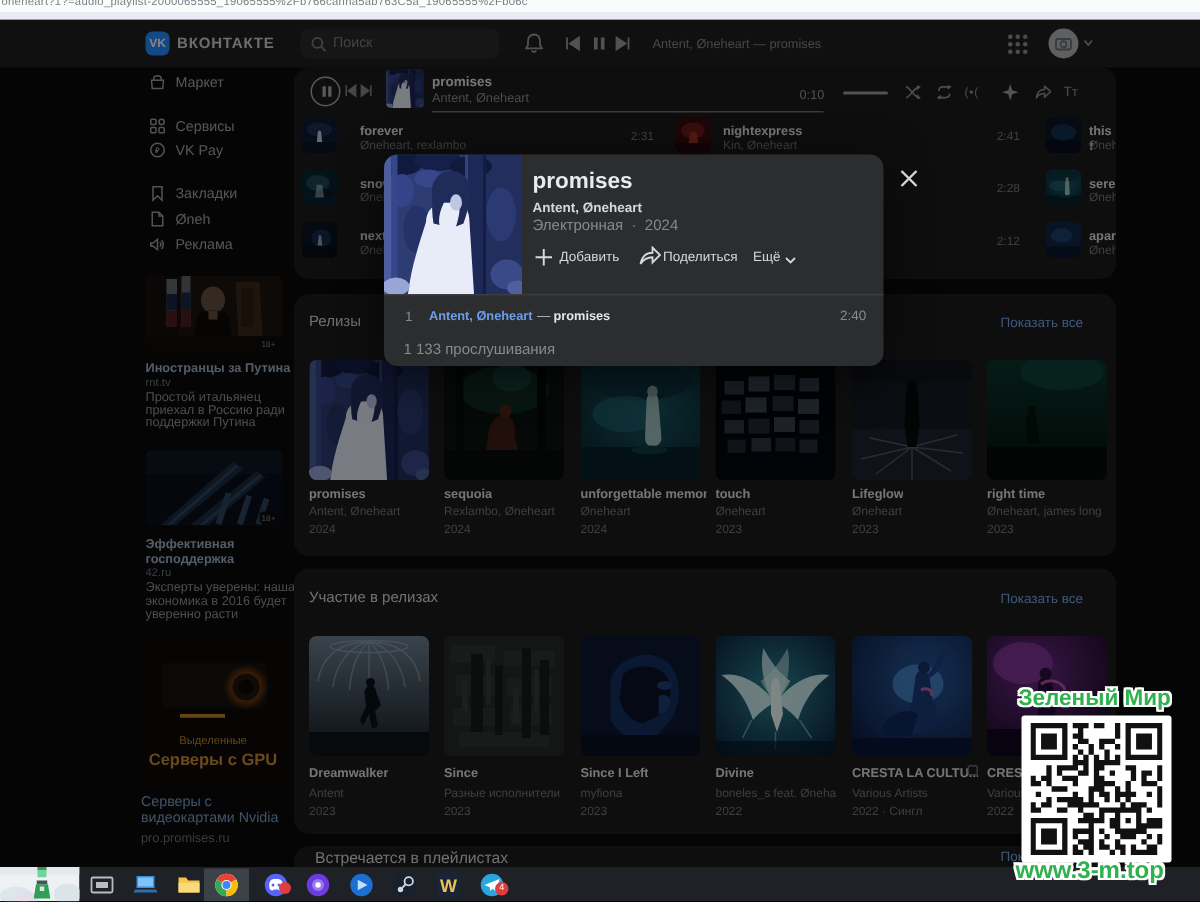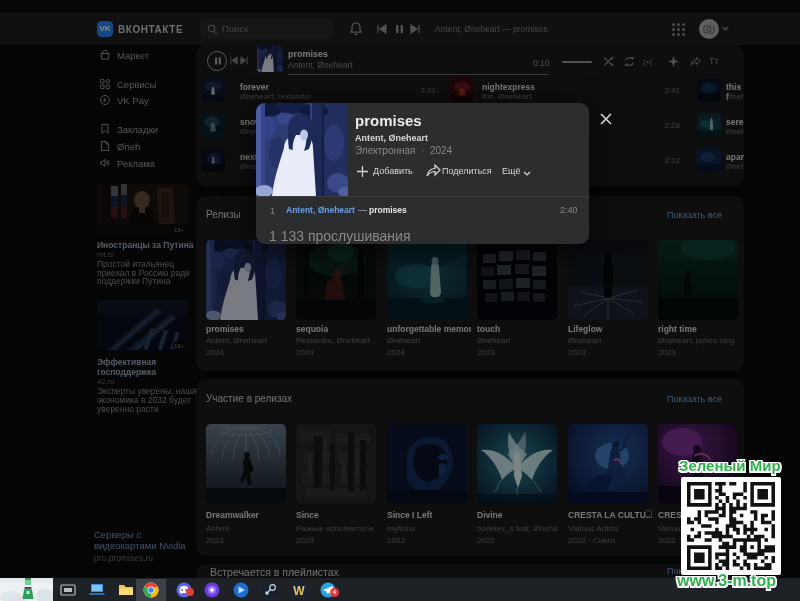--- a/index.html
+++ b/index.html
@@ -389,22 +389,34 @@
           </g>
           <rect x="76" y="41" width="12" height="8" rx="2" fill="#0e0e0d" opacity=".9"></rect>
           <text x="82" y="47.5" font-size="5.5" fill="#b0b2b4" text-anchor="middle">18+</text>
           <rect width="91" height="51" fill="#000" opacity=".25"></rect>
         </svg>
 </div>
 <div class="adt" style="top:344px;">Эффективная</div>
 <div class="adt" style="top:354px;">господдержка</div>
 <div class="add" style="top:364px;">42.ru</div>
 <div class="adb" style="top:373px;">Эксперты уверены: наша</div>
-<div class="adb" style="top:382px;">экономика в 2032 будет</div>
+<div class="adb" style="top:382px;">экономика в 2016 будет</div>
 <div class="adb" style="top:391px;">уверенно расти</div>
+<div class="abs" style="left:94px;top:411px;width:96px;height:99px;border-radius:4px;overflow:hidden;">
+<svg width="96" height="99" viewBox="0 0 96 99">
+          <rect width="96" height="99" fill="#0c0a08"></rect>
+          <rect x="14" y="18" width="70" height="30" rx="4" fill="#161210"></rect>
+          <circle cx="70" cy="34" r="15" fill="url(#ggpu)"></circle>
+          <circle cx="70" cy="34" r="9" fill="#1f160c"></circle>
+          <circle cx="70" cy="34" r="5" fill="#0c0905"></circle>
+          <rect x="26" y="52" width="30" height="2.5" fill="#c08430"></rect>
+          <text x="48" y="72" font-size="7.5" fill="#c08430" text-anchor="middle">Выделенные</text>
+          <text x="48" y="86" font-size="11" font-weight="bold" fill="#cd8c32" text-anchor="middle">Серверы с GPU</text>
+        </svg>
+</div>
 <div class="abs" style="left:94px;top:516px;font-size:9.5px;color:#7ba0c8;">Серверы с</div>
 <div class="abs" style="left:94px;top:527px;font-size:9.5px;color:#7ba0c8;">видеокартами Nvidia</div>
 <div class="abs" style="left:94px;top:540px;font-size:8.5px;color:#6e7174;">pro.promises.ru</div>
 <div class="panel" style="left:196px;top:32px;width:548px;height:141px;">
 <div class="abs" style="left:11px;top:6px;width:20px;height:20px;border:1.6px solid #a9abaf;border-radius:50%;"></div>
 <svg class="abs" style="left:17.5px;top:12px" width="8" height="8" viewBox="0 0 8 8">
           <rect x="1" y="0.5" width="2.2" height="7" fill="#a9abaf"></rect>
           <rect x="4.8" y="0.5" width="2.2" height="7" fill="#a9abaf"></rect>
         </svg>
 <svg class="abs" style="left:33px;top:11px" width="9" height="9" viewBox="0 0 10 10">
@@ -637,26 +649,30 @@
 <div class="abs" style="left:246px;top:63px;font-size:9px;color:#d6d8db;">Ещё</div>
 <svg class="abs" style="left:267px;top:68px" width="8" height="5" viewBox="0 0 8 5">
           <path d="M1 1 L4 4 L7 1" fill="none" stroke="#d6d8db" stroke-width="1.2"></path>
         </svg>
 <div class="abs" style="left:0;top:93px;width:333px;height:1px;background:#3c3d3f;"></div>
 <div class="abs" style="left:14px;top:103px;font-size:9px;color:#87898c;">1</div>
 <div class="abs" style="left:30px;top:102px;font-size:8.5px;font-weight:bold;color:#6d9eea;">Antent, Øneheart</div>
 <div class="abs" style="left:102px;top:102px;font-size:9px;color:#b8babd;">—</div>
 <div class="abs" style="left:113px;top:102px;font-size:8.5px;font-weight:bold;color:#e4e6e9;">promises</div>
 <div class="abs" style="left:304px;top:102px;font-size:9px;color:#87898c;">2:40</div>
-<div class="abs" style="left:13px;top:125px;font-size:14px;color:#87898c;">1 133 прослушивания</div>
+<div class="abs" style="left:13px;top:125px;font-size:10px;color:#87898c;">1 133 прослушивания</div>
 </div>
 <svg class="abs" style="left:599px;top:99px;z-index:21" width="14" height="14" viewBox="0 0 14 14">
         <path d="M2 2 L12 12 M12 2 L2 12" stroke="#d4d5d7" stroke-width="1.6"></path>
       </svg>
 </div>
+<div id="urlbar">
+      <div class="band"></div>
+      <div class="txt">oneheart?1?=audio_playlist-2000065555_19065555%2Fb766canna5ab763C5a_19065555%2Fb06c</div>
+    </div>
 <div id="taskbar">
 <svg class="abs" style="left:0;top:0" width="53" height="23" viewBox="0 0 53 23">
         <rect width="53" height="23" fill="#edf1f3"></rect>
         <rect width="53" height="5" fill="#e3e9ed"></rect>
         <ellipse cx="11" cy="19" rx="11" ry="6" fill="#dde7eb"></ellipse>
         <ellipse cx="45" cy="18" rx="9" ry="7" fill="#dbe4e9"></ellipse>
         <ellipse cx="19" cy="21" rx="7" ry="4" fill="#e6dcea"></ellipse>
         <rect x="25" y="1.5" width="6" height="5.5" fill="#6fd69a"></rect>
         <rect x="25" y="0" width="6" height="2" fill="#3f8f60"></rect>
         <rect x="24.5" y="7" width="7" height="2" fill="#eef2f4"></rect>

